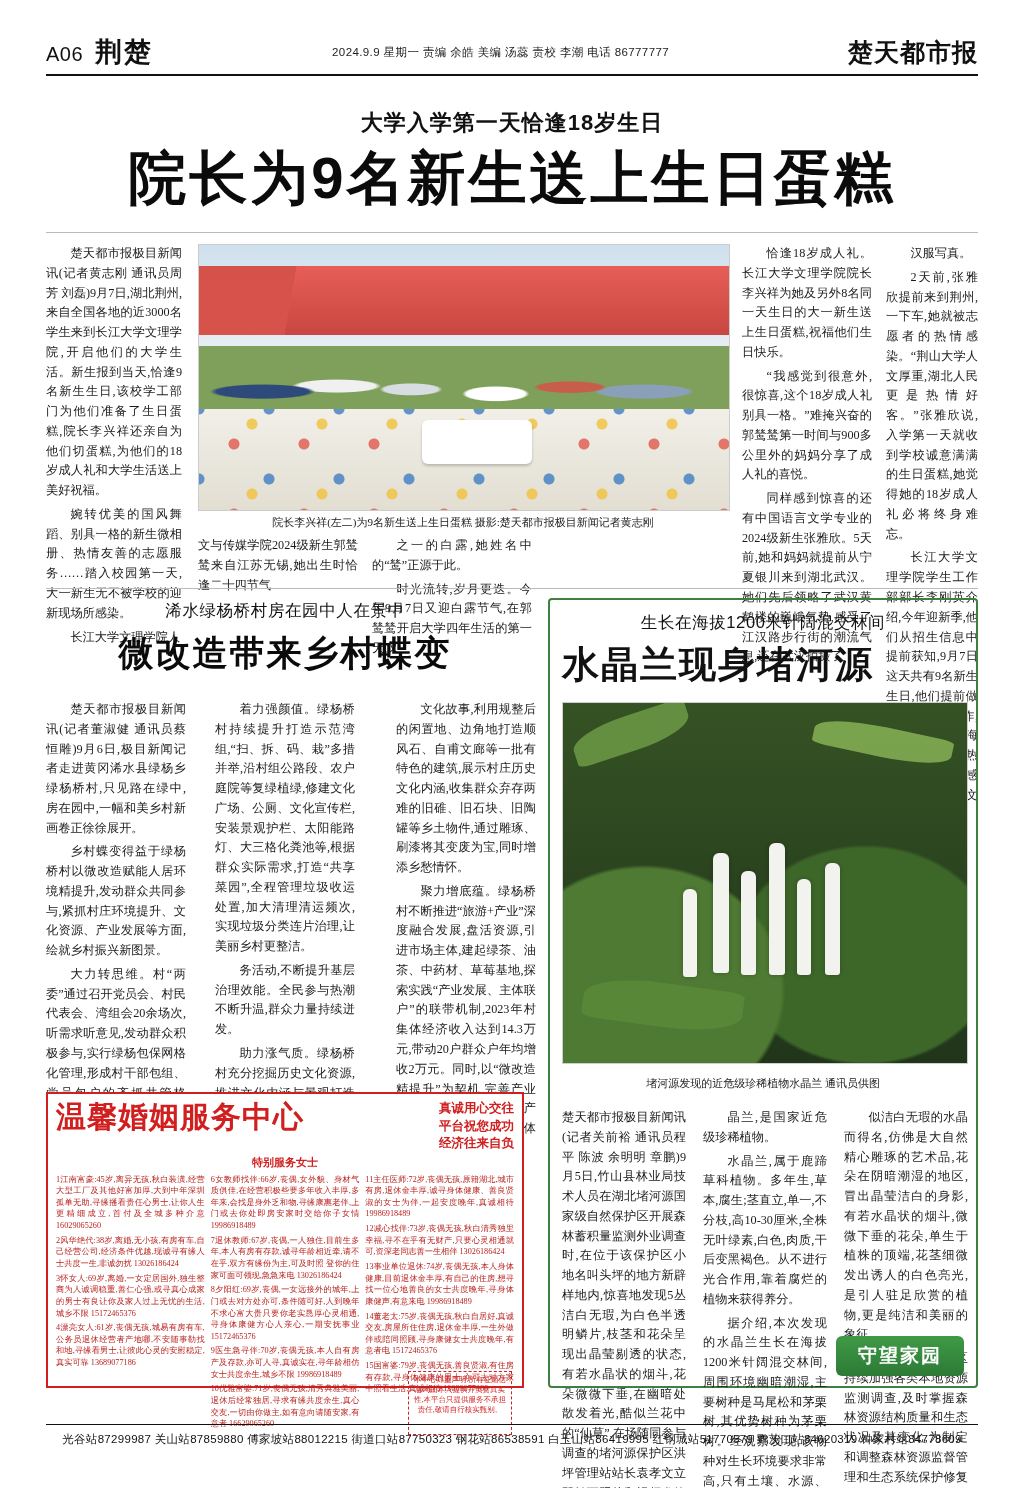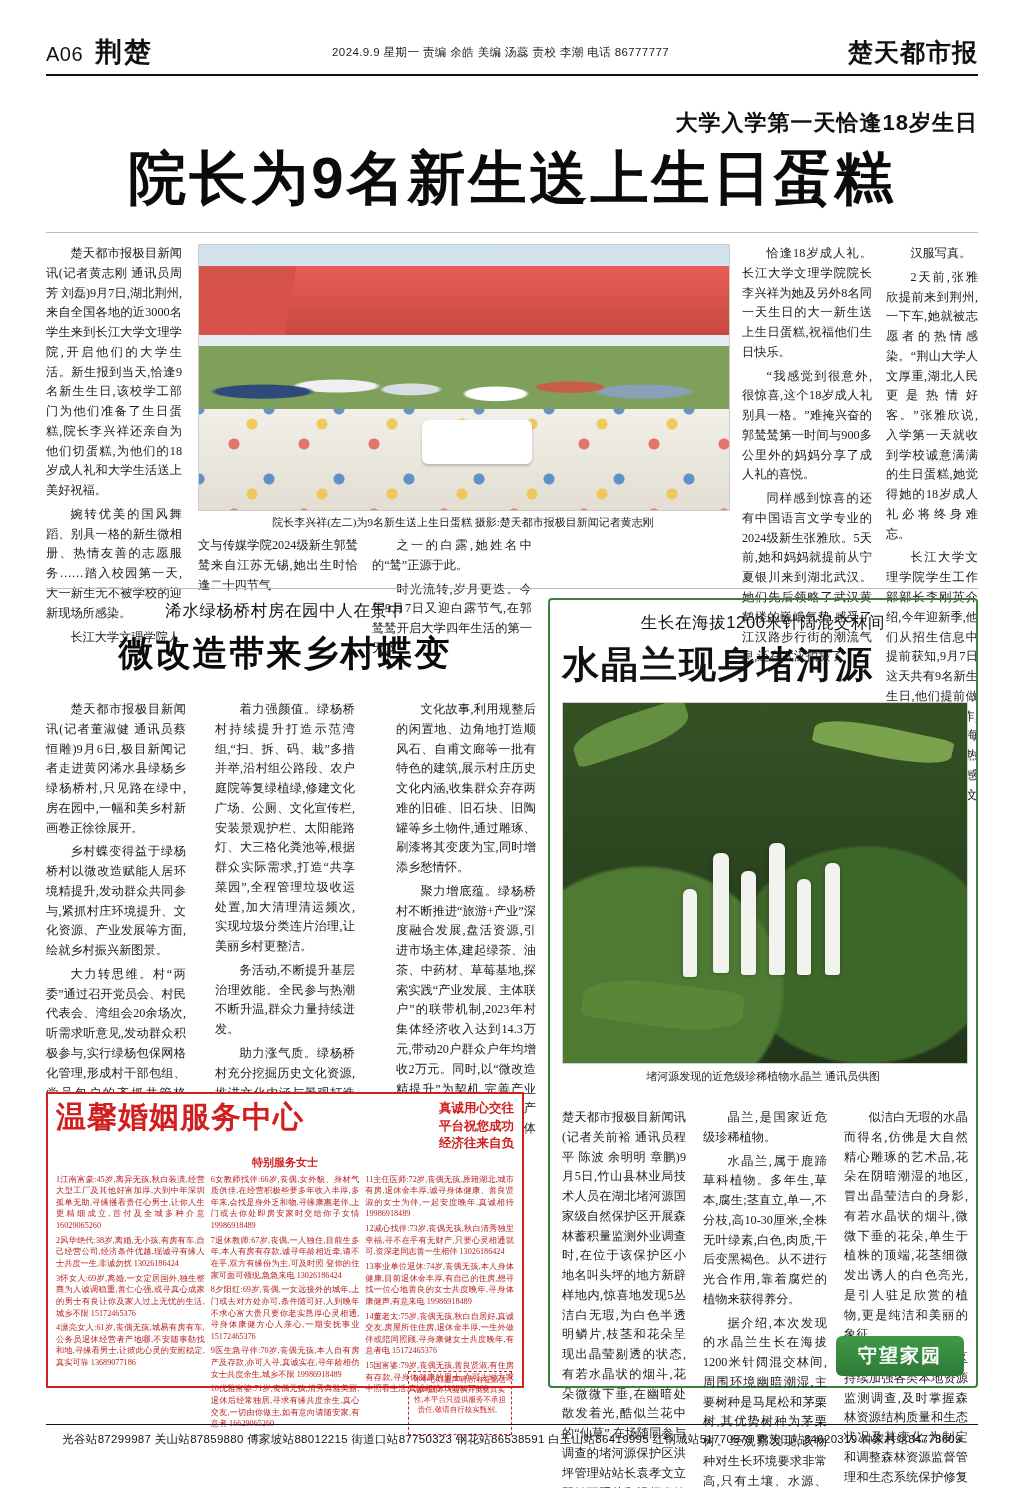--- a/index.html
+++ b/index.html
@@ -23,21 +23,21 @@
   .mast-page{font-size:20px;font-family:"Liberation Sans",sans-serif;letter-spacing:.5px;}
   .mast-sec{font-size:27px;font-weight:bold;letter-spacing:2px;}
   .mast-mid{font-size:11.5px;color:#222;letter-spacing:.4px;font-family:"Liberation Sans",sans-serif;}
   .mast-logo{
     font-size:25px;font-weight:bold;letter-spacing:1px;color:#111;
     font-family:"Liberation Serif",serif;
   }
 
   
   .shoulder{
-    position:absolute;left:46px;top:108px;width:932px;text-align:right;
+    position:absolute;left:46px;top:108px;width:932px;text-align:center;
     font-size:22px;letter-spacing:1px;color:#111;font-weight:bold;
     font-family:"Liberation Sans",sans-serif;
   }
   .headline{
     position:absolute;left:46px;top:148px;width:932px;text-align:center;
     font-size:58px;font-weight:bold;letter-spacing:3px;color:#0b0b0b;
     font-family:"Liberation Sans",sans-serif;
     line-height:1.05;
   }
   .rule-top{position:absolute;left:46px;top:232px;width:932px;border-top:1px solid #bbb;}
@@ -128,21 +128,21 @@
     background:#2f4a22;border:1px solid #cfcfcf;
   }
   .photo2 .moss{position:absolute;inset:0;
     background:
       radial-gradient(ellipse at 20% 80%,#4e7a33 0 30%,transparent 31%),
       radial-gradient(ellipse at 75% 70%,#3d6629 0 30%,transparent 31%),
       linear-gradient(#355224,#20351a);}
   .photo2 .leaf{position:absolute;background:#6d9a45;border-radius:50% 10% 50% 10%;opacity:.85;}
   .photo2 .stalk{position:absolute;background:#f2f2ee;border-radius:6px 6px 3px 3px;
     box-shadow:0 0 4px rgba(0,0,0,.25);}
-  .cap2{margin-top:5px;font-size:11px;text-align:center;color:#222;}
+  .cap2{margin-top:12px;font-size:11px;text-align:center;color:#222;}
   .sec3cols{position:absolute;left:12px;top:508px;width:406px;}
   .s3c{position:absolute;width:124px;font-size:12.2px;line-height:1.62;text-align:justify;}
   .s3c p{margin:0 0 4px 0;text-indent:2em;}
   .s3a{left:0;top:0;}
   .s3b{left:141px;top:0;}
   .s3cc{left:282px;top:0;}
   .greenlogo{
     position:absolute;right:12px;bottom:10px;width:128px;height:40px;
     background:linear-gradient(#3f9a46,#2d7a36);border-radius:6px;
     color:#fff;font-size:19px;font-weight:bold;display:flex;align-items:center;

